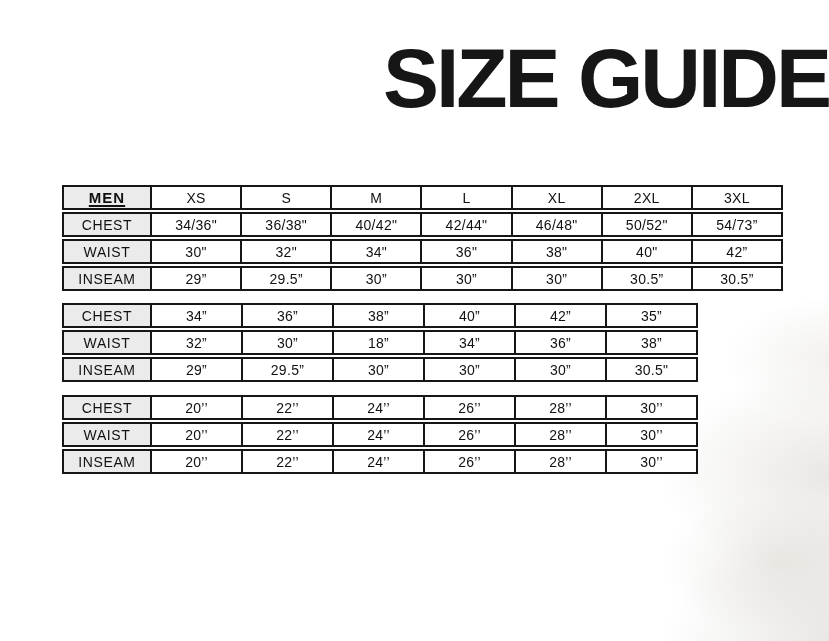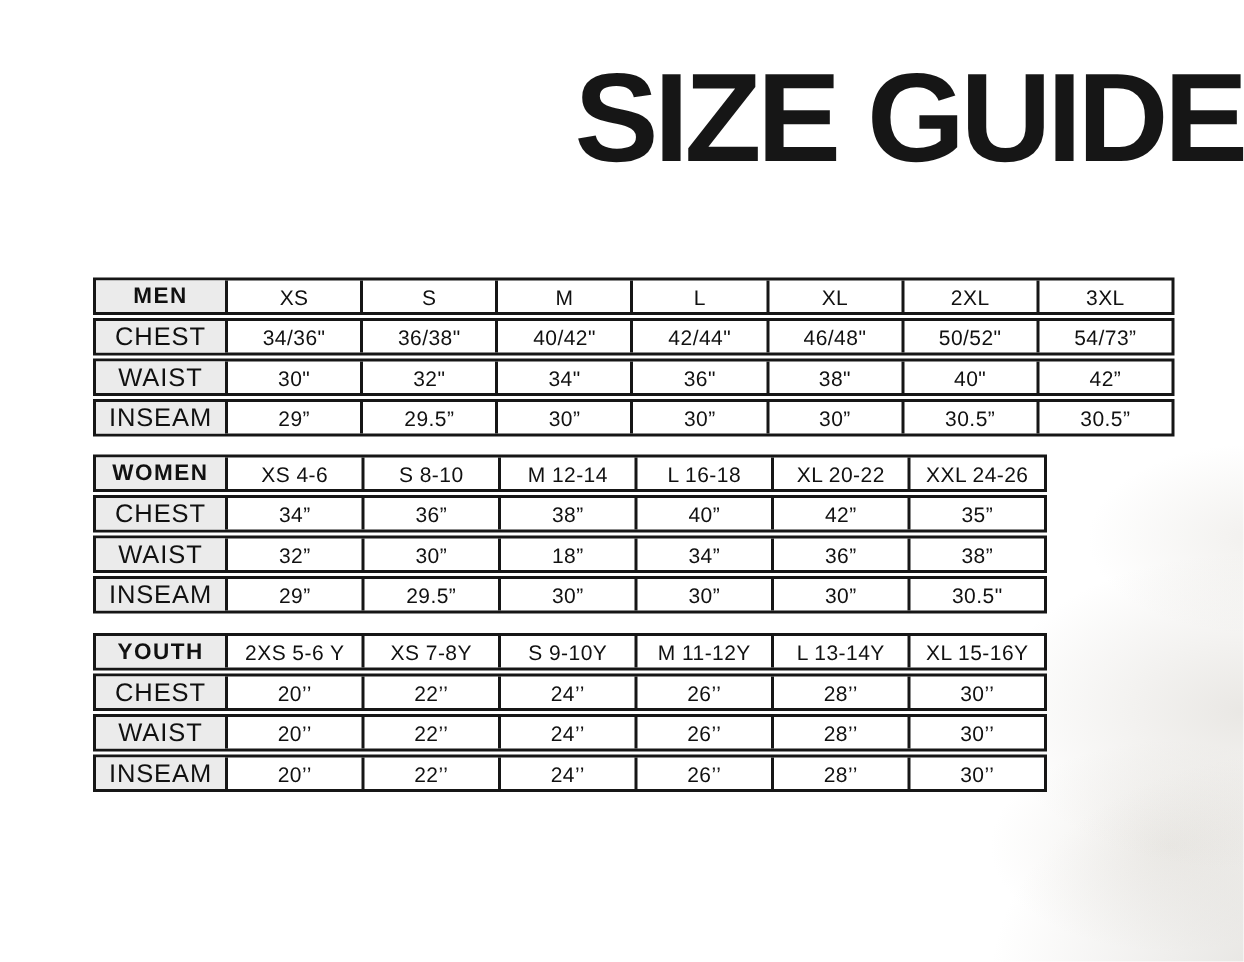--- a/index.html
+++ b/index.html
@@ -67,25 +67,26 @@
   }
   .tcell:first-child {
     flex: 0 0 86px;
     border-left: none;
     background: #ebebeb;
   }
   .tcell.table-label {
     font-weight: bold;
     font-size: 15px;
     letter-spacing: 1px;
+    text-decoration: underline;
     text-underline-offset: 2px;
     text-decoration-thickness: 1.5px;
   }
   .tcell.row-label {
-    font-size: 17px;
+    font-size: 14px;
     letter-spacing: 0.6px;
   }
 </style>
 </head>
 <body>
 
 <div class="bg-blur"></div>
 
 <div class="content">
   <h1 class="page-title">SIZE GUIDE</h1>
@@ -127,29 +128,20 @@
           <div class="tcell value-cell">29.5”</div>
           <div class="tcell value-cell">30”</div>
           <div class="tcell value-cell">30”</div>
           <div class="tcell value-cell">30”</div>
           <div class="tcell value-cell">30.5”</div>
           <div class="tcell value-cell">30.5”</div>
         </div>
       </div>
       <div class="size-table cols-6">
         <div class="trow">
-          <div class="tcell table-label">WOMEN</div>
-          <div class="tcell column-header">XS 4-6</div>
-          <div class="tcell column-header">S 8-10</div>
-          <div class="tcell column-header">M 12-14</div>
-          <div class="tcell column-header">L 16-18</div>
-          <div class="tcell column-header">XL 20-22</div>
-          <div class="tcell column-header">XXL 24-26</div>
-        </div>
-        <div class="trow">
           <div class="tcell row-label">CHEST</div>
           <div class="tcell value-cell">34”</div>
           <div class="tcell value-cell">36”</div>
           <div class="tcell value-cell">38”</div>
           <div class="tcell value-cell">40”</div>
           <div class="tcell value-cell">42”</div>
           <div class="tcell value-cell">35”</div>
         </div>
         <div class="trow">
           <div class="tcell row-label">WAIST</div>
@@ -164,29 +156,20 @@
           <div class="tcell row-label">INSEAM</div>
           <div class="tcell value-cell">29”</div>
           <div class="tcell value-cell">29.5”</div>
           <div class="tcell value-cell">30”</div>
           <div class="tcell value-cell">30”</div>
           <div class="tcell value-cell">30”</div>
           <div class="tcell value-cell">30.5"</div>
         </div>
       </div>
       <div class="size-table cols-6">
-        <div class="trow">
-          <div class="tcell table-label">YOUTH</div>
-          <div class="tcell column-header">2XS 5-6 Y</div>
-          <div class="tcell column-header">XS 7-8Y</div>
-          <div class="tcell column-header">S 9-10Y</div>
-          <div class="tcell column-header">M 11-12Y</div>
-          <div class="tcell column-header">L 13-14Y</div>
-          <div class="tcell column-header">XL 15-16Y</div>
-        </div>
         <div class="trow">
           <div class="tcell row-label">CHEST</div>
           <div class="tcell value-cell">20’’</div>
           <div class="tcell value-cell">22’’</div>
           <div class="tcell value-cell">24’’</div>
           <div class="tcell value-cell">26’’</div>
           <div class="tcell value-cell">28’’</div>
           <div class="tcell value-cell">30’’</div>
         </div>
         <div class="trow">

